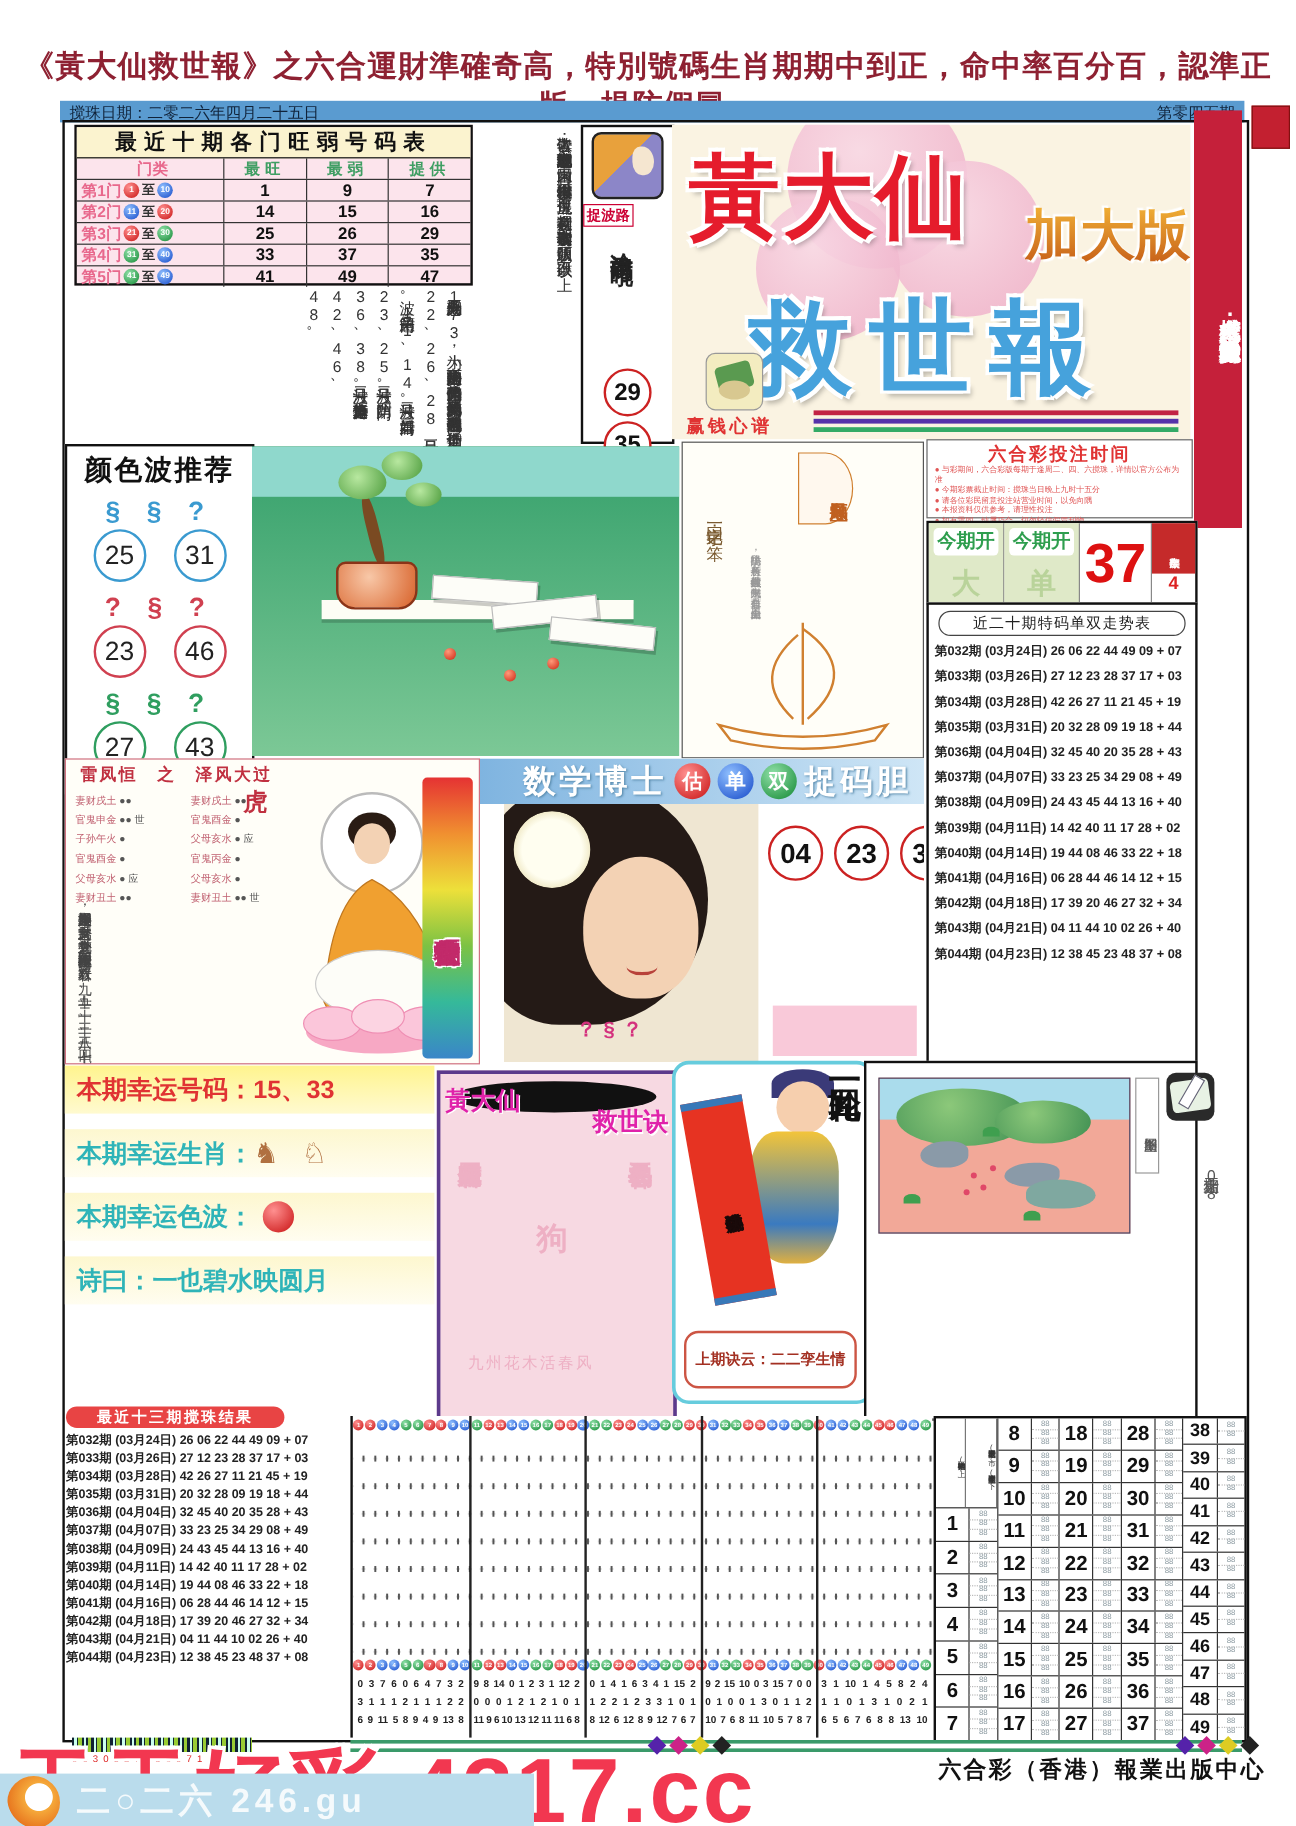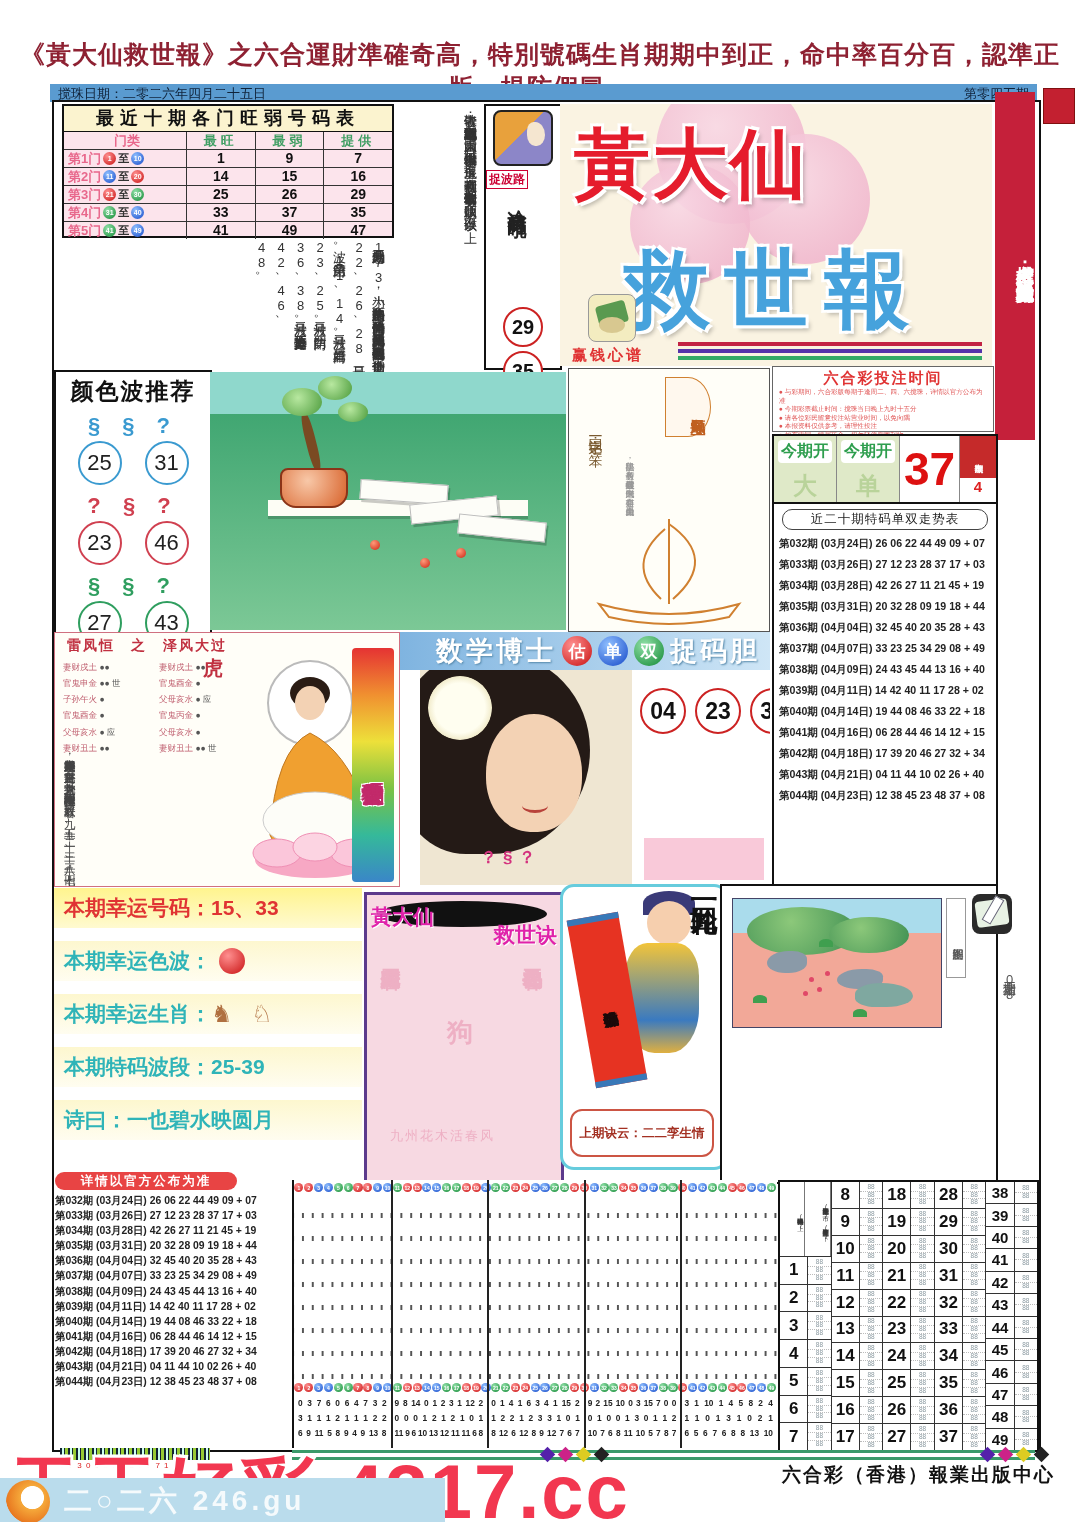--- a/index.html
+++ b/index.html
@@ -303,20 +303,21 @@
     <div class="coldv vtext" style="margin-left:18px">冷门号码可吼</div>
     <div class="rnum cold-n">29</div>
     <div class="rnum cold-n">35</div>
   </div>
 
   <div class="abs mast">
     <div class="petal" style="left:96px;top:-30px;width:150px;height:150px;"></div>
     <div class="petal" style="left:180px;top:30px;width:130px;height:130px;"></div>
     <div class="petal" style="left:70px;top:60px;width:120px;height:120px;"></div>
     <div class="t-red">黃大仙</div>
+    <div class="t-org">加大版</div>
     <div class="t-blue">救世報</div>
     <div class="hearticon">
         <i></i>
         <b></b>
       </div>
     <div class="heartlbl">赢钱心谱</div>
     <div class="stripes" id="stripes">
         <div style="background: rgb(194, 34, 68);"></div>
         <div style="background: rgb(85, 51, 170);"></div>
         <div style="background: rgb(51, 170, 102);"></div>
@@ -487,30 +488,26 @@
     <div class="pinkstrip"></div>
     <div class="pinkmarks">？§？</div>
   </div>
 
   <div class="abs luckybox" id="lucky-rows">
       <div class="lrow y1">
         <span class="red-t">本期幸运号码：</span>
         <span class="red-t">15、33</span>
       </div>
       <div class="lrow y2">
+        <span class="teal-t">本期幸运生肖：</span>
+        <span class="horse">♞ ♘</span>
+      </div>
+      <div class="lrow y2">
         <span class="teal-t">本期幸运色波：</span>
         <span class="ball b-red bigredball"></span>
-      </div>
-      <div class="lrow y2">
-        <span class="teal-t">本期幸运生肖：</span>
-        <span class="horse">♞ ♘</span>
-      </div>
-      <div class="lrow y2">
-        <span class="teal-t">本期特码波段：</span>
-        <span class="teal-t">25-39</span>
       </div>
       <div class="lrow y2">
         <span class="teal-t">诗曰：</span>
         <span class="teal-t">一也碧水映圆月</span>
       </div>
     </div>
 
   <div class="abs jiubox">
     <div class="jiublob"></div>
     <div class="jiu-tl">黃大仙</div>
@@ -545,21 +542,21 @@
       <div class="lp-grass" style="left:86px;top:40px;"></div>
       <div class="lp-flower" style="left:76px;top:78px;"></div>
       <div class="lp-flower" style="left:84px;top:88px;"></div>
       <div class="lp-flower" style="left:70px;top:92px;"></div>
       <div class="lp-flower" style="left:92px;top:72px;"></div>
     </div>
     <div class="lastlabel vtext">上期图解</div>
     <div class="lasticon"></div>
   </div>
 
-  <div class="abs recentpill">详情以官方公布为准</div>
+  <div class="abs recentpill">最近十三期搅珠结果</div>
   <div class="abs recentrows" id="recent-rows">
       <div class="rrow">第032期 (03月24日)  26 06 22 44 49 09 + 07</div>
       <div class="rrow">第033期 (03月26日)  27 12 23 28 37 17 + 03</div>
       <div class="rrow">第034期 (03月28日)  42 26 27 11 21 45 + 19</div>
       <div class="rrow">第035期 (03月31日)  20 32 28 09 19 18 + 44</div>
       <div class="rrow">第036期 (04月04日)  32 45 40 20 35 28 + 43</div>
       <div class="rrow">第037期 (04月07日)  33 23 25 34 29 08 + 49</div>
       <div class="rrow">第038期 (04月09日)  24 43 45 44 13 16 + 40</div>
       <div class="rrow">第039期 (04月11日)  14 42 40 11 17 28 + 02</div>
       <div class="rrow">第040期 (04月14日)  19 44 08 46 33 22 + 18</div>

